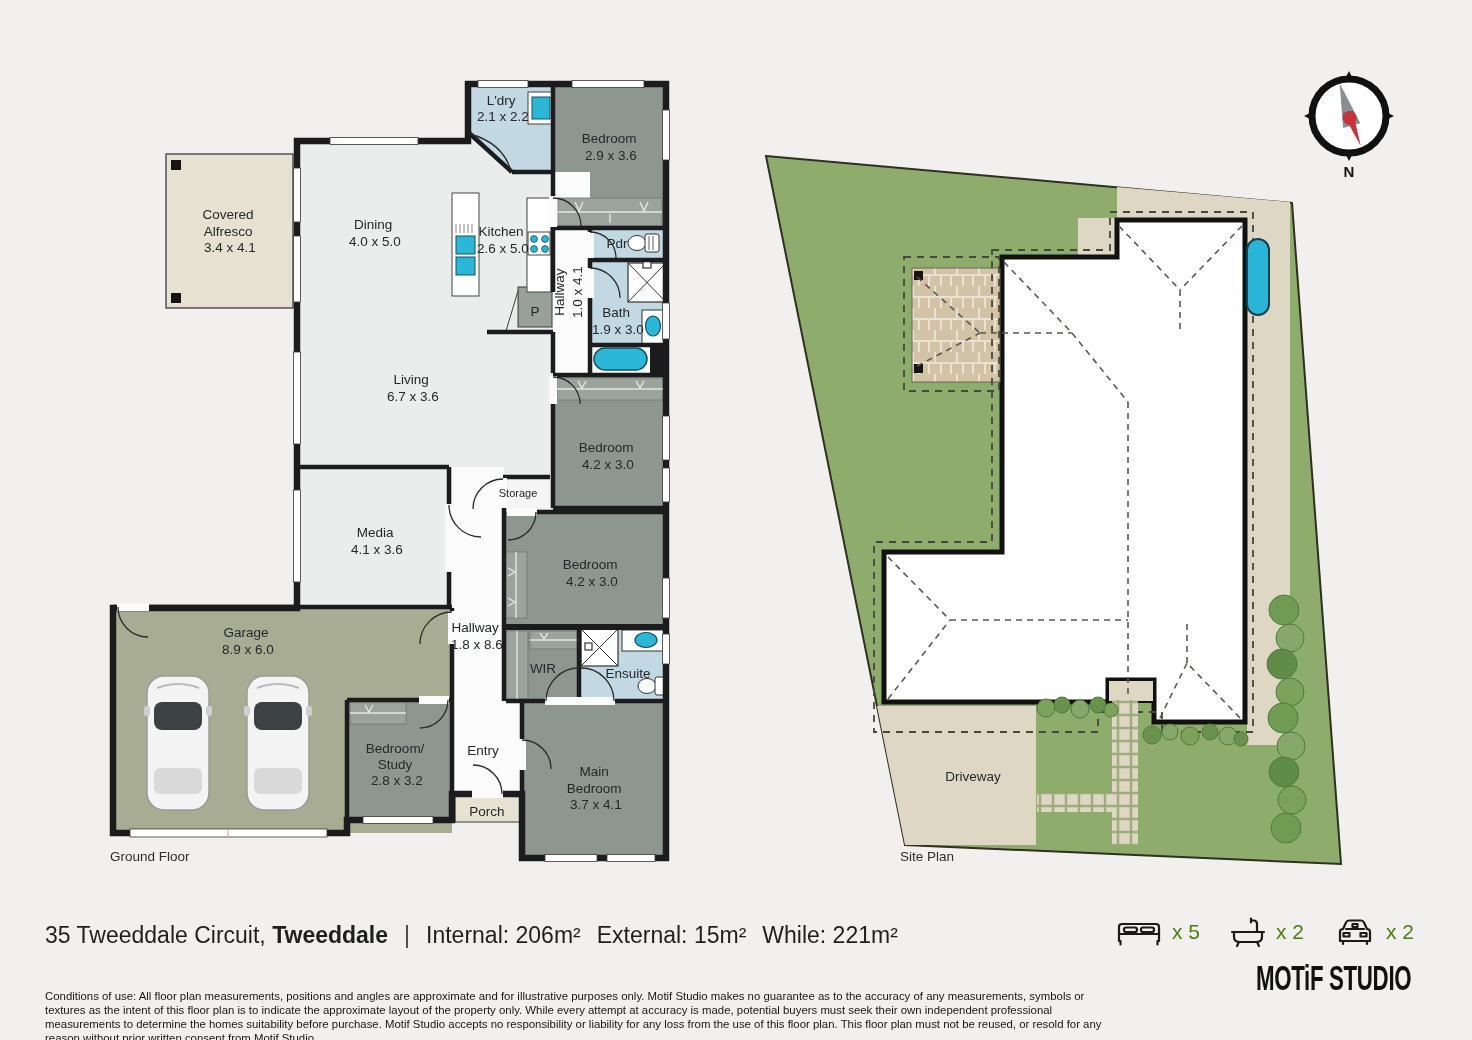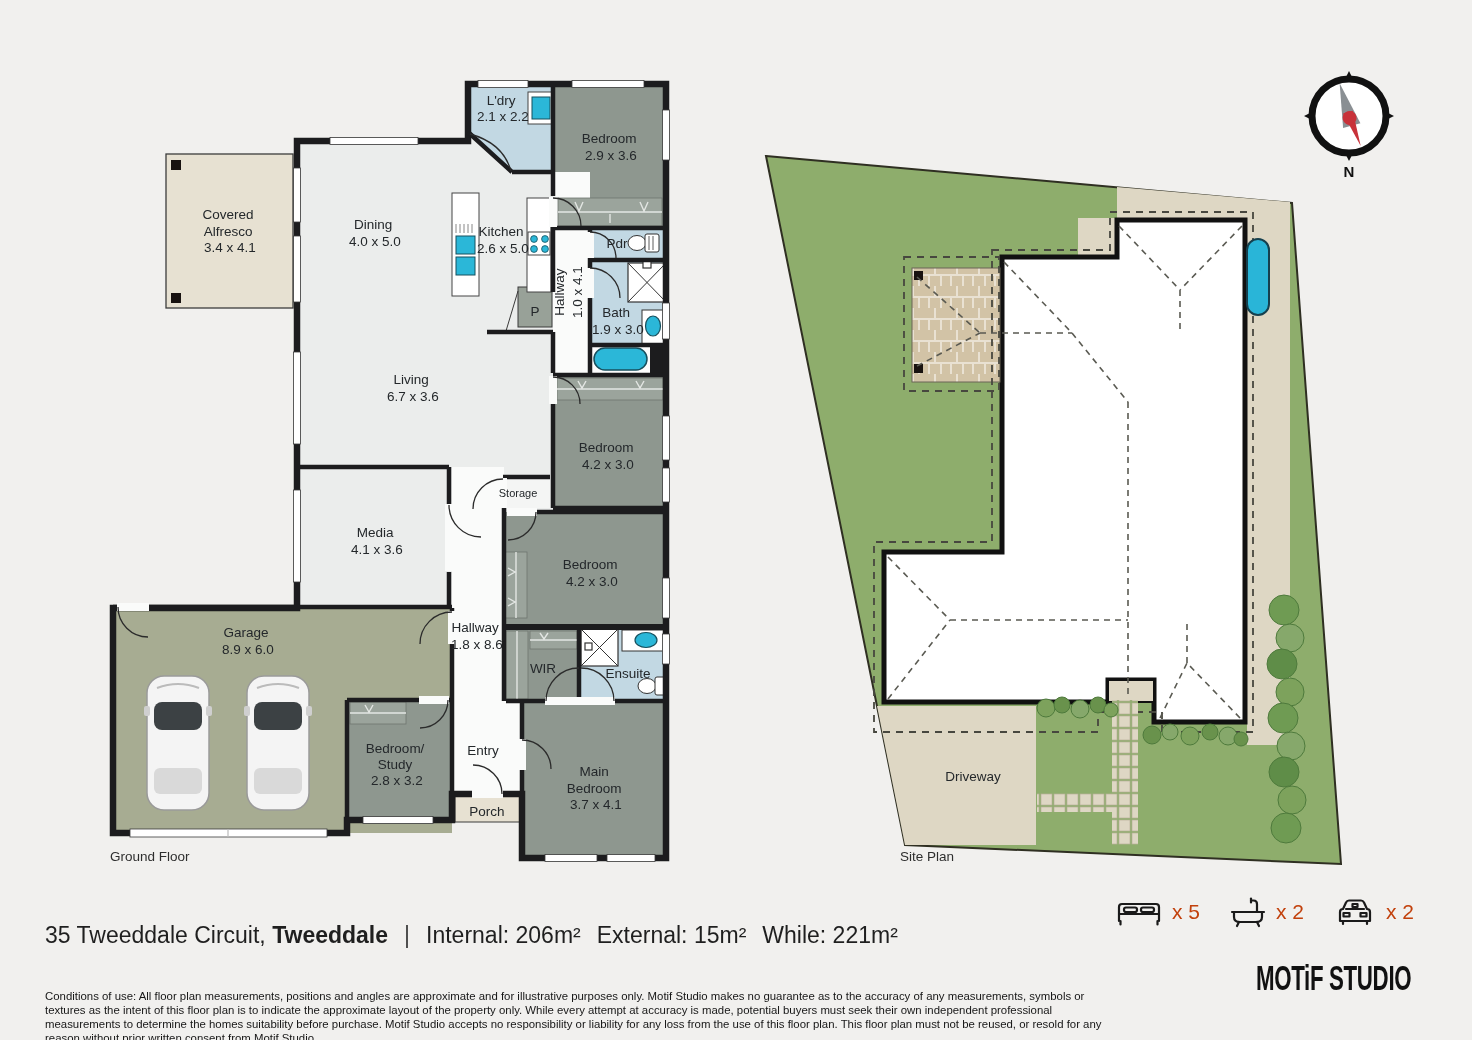--- a/index.html
+++ b/index.html
@@ -20,22 +20,22 @@
   }
   .footer-address b{font-weight:bold;}
   .sep{margin:0 16px;color:#444;}
   .grp{margin-left:16px;}
   .val{font-weight:normal;}
   .disclaimer{
     position:absolute;left:45px;top:989px;width:1062px;
     font-size:11.4px;line-height:1.24;color:#161616;
   }
   .stats{
-    position:absolute;left:1116px;top:896px;
-    display:flex;align-items:center;color:#c2410c;
+    position:absolute;left:1116px;top:916px;
+    display:flex;align-items:center;color:#4d7c0f;
   }
   .stat{display:flex;align-items:center;margin-right:30px;}
   .stat svg{display:block;}
   .stat .cnt{font-size:21px;margin-left:10px;white-space:nowrap;}
   .brand{
     position:absolute;left:1256px;top:958px;
     font-size:31px;font-weight:800;color:#111;
     letter-spacing:-0.5px;white-space:nowrap;
     transform:scale(0.72,1.15);transform-origin:left top;
   }

